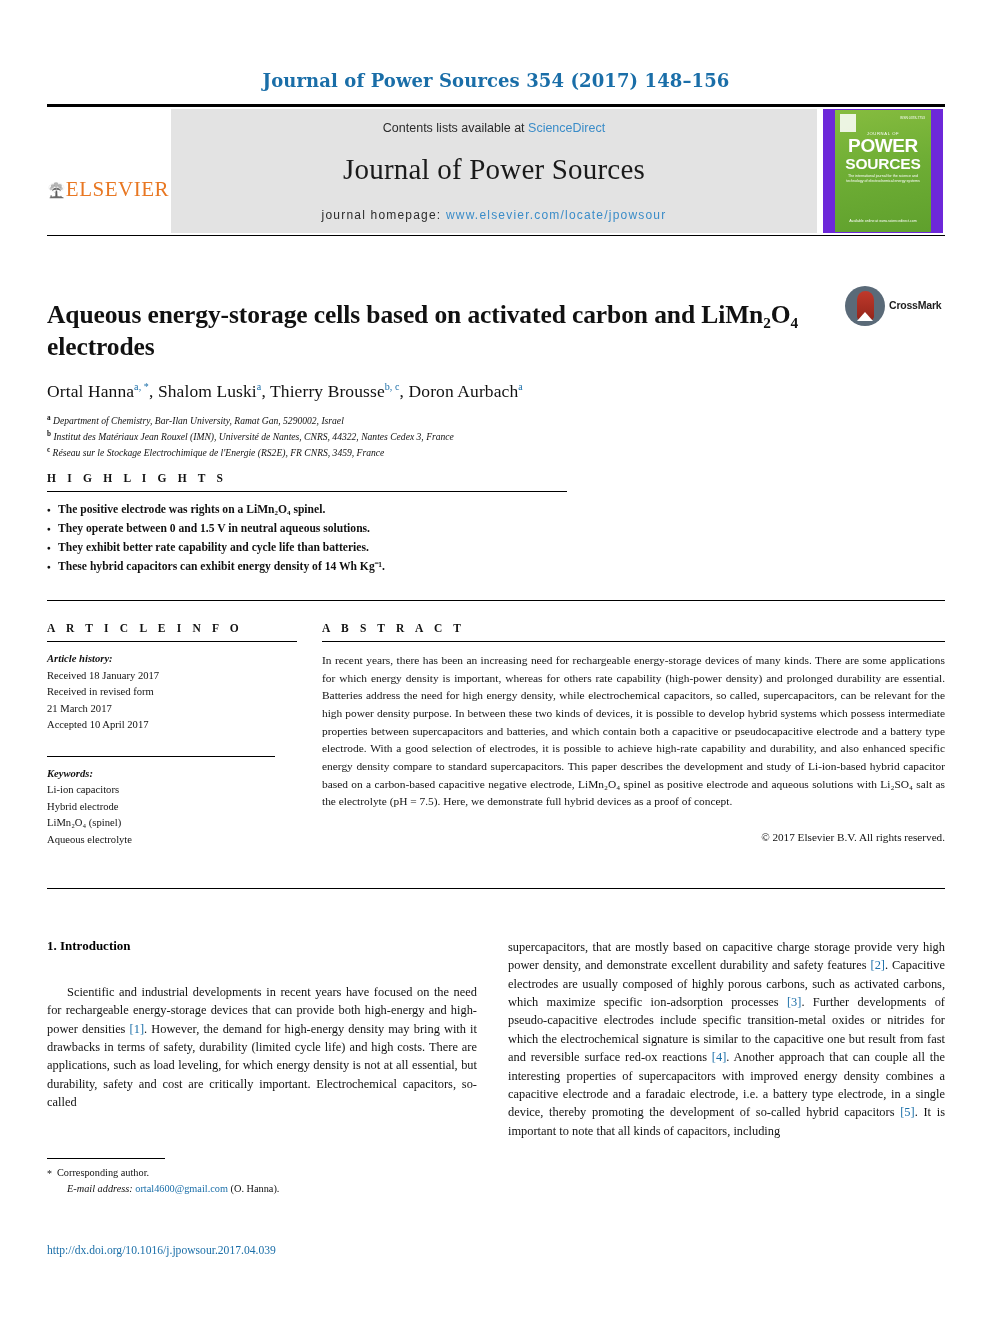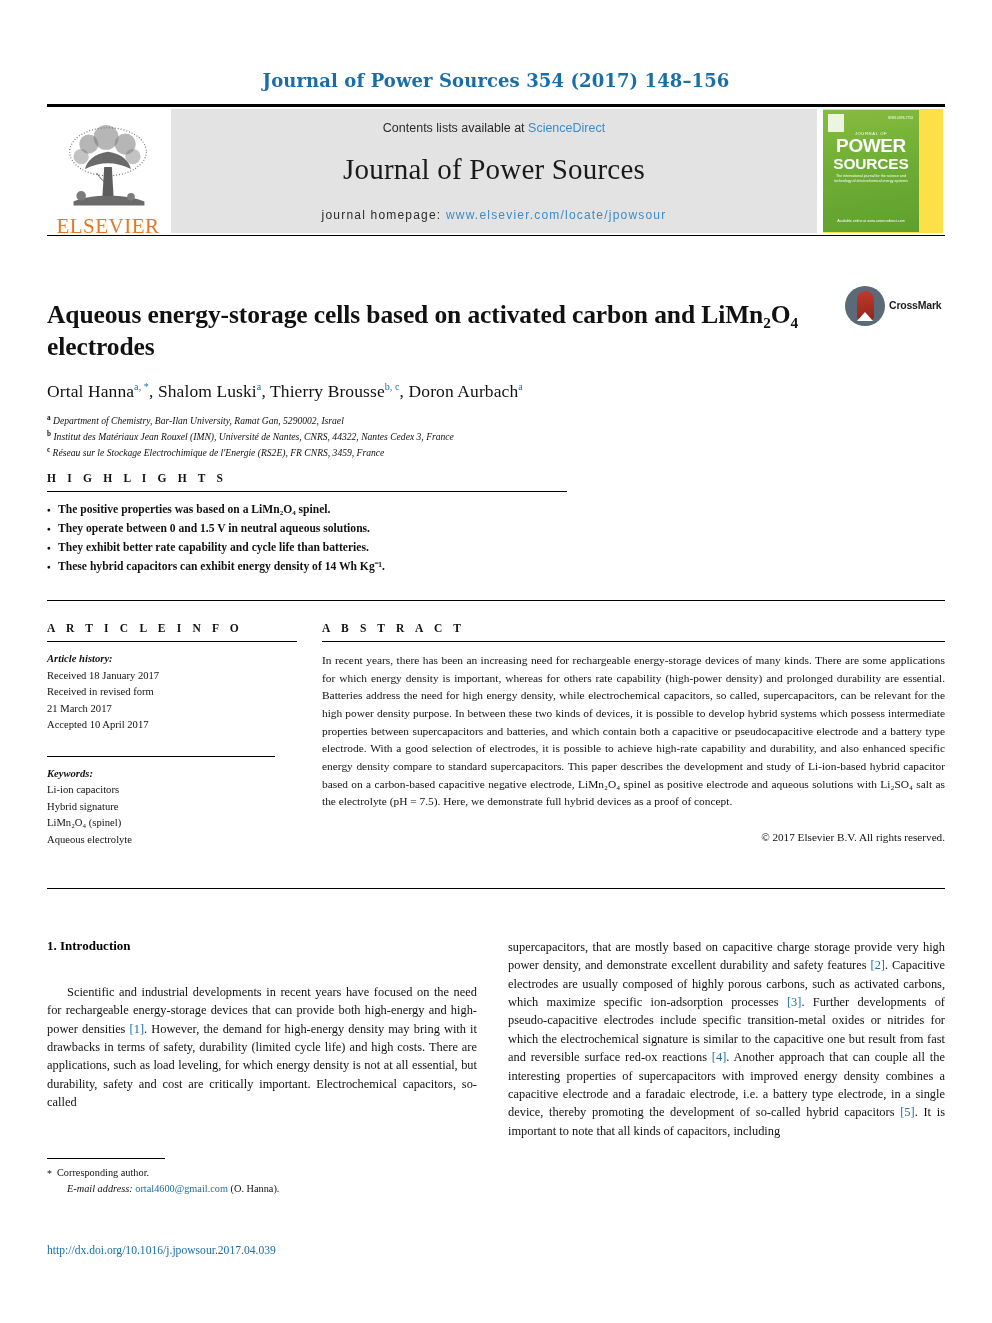--- a/index.html
+++ b/index.html
@@ -44,25 +44,25 @@
     border-bottom: 1px solid #000;
     height: 128px;
     box-sizing: content-box;
   }
   .masthead-inner {
     position: relative;
     height: 128px;
   }
   .elsevier-logo {
     position: absolute;
-    left: 0; top: 12px;
+    left: 0; top: 20px;
     width: 122px;
     height: 124px;
     display: flex;
-    flex-direction: column;
+    flex-direction: row;
     align-items: center;
     justify-content: flex-start;
   }
   .elsevier-tree {
     width: 96px;
     height: 92px;
     margin-top: 4px;
   }
   .elsevier-word {
     font-family: "Liberation Serif", serif;
@@ -104,23 +104,24 @@
     letter-spacing: 1.2px;
   }
   .homepage-line .url {
     color: #3a8cc8;
   }
   .cover-thumb {
     position: absolute;
     left: 776px; top: 2px;
     width: 120px;
     height: 124px;
-    background: #fde047;
+    background: #6d28d9;
     display: flex;
     align-items: center;
+    justify-content: center;
   }
   .cover-img {
     width: 96px;
     height: 122px;
     background: linear-gradient(170deg, #86bc3f 0%, #6fae35 45%, #5fa02d 100%);
     position: relative;
     overflow: hidden;
   }
   .cover-tiny-logo {
     position: absolute;
@@ -511,21 +512,21 @@
       <div><sup>a</sup> <span>Department of Chemistry, Bar-Ilan University, Ramat Gan, 5290002, Israel</span></div>
       <div><sup>b</sup> <span>Institut des Matériaux Jean Rouxel (IMN), Université de Nantes, CNRS, 44322, Nantes Cedex 3, France</span></div>
       <div><sup>c</sup> <span>Réseau sur le Stockage Electrochimique de l'Energie (RS2E), FR CNRS, 3459, France</span></div>
     </div>
   </div>
 
   <div class="highlights">
     <div class="sec-caps">H I G H L I G H T S</div>
     <div class="rule-thick"></div>
     <ul class="hl-list">
-      <li>The positive properties was based on a LiMn₂O₄ spinel.</li>
+      <li>The positive electrode was rights on a LiMn₂O₄ spinel.</li>
       <li>They operate between 0 and 1.5 V in neutral aqueous solutions.</li>
       <li>They exhibit better rate capability and cycle life than batteries.</li>
       <li>These hybrid capacitors can exhibit energy density of 14 Wh Kg⁻¹.</li>
     </ul>
   </div>
 
   <div class="rule-wide-1"></div>
 
   <div class="artinfo">
     <div class="sec-caps">A R T I C L E   I N F O</div>
@@ -535,21 +536,21 @@
       <div>Received 18 January 2017</div>
       <div>Received in revised form</div>
       <div>21 March 2017</div>
       <div>Accepted 10 April 2017</div>
     </div>
     <div class="ai-gap"></div>
     <div class="ai-rule"></div>
     <div class="ai-body">
       <div class="lead">Keywords:</div>
       <div>Li-ion capacitors</div>
-      <div>Hybrid signature</div>
+      <div>Hybrid electrode</div>
       <div>LiMn₂O₄ (spinel)</div>
       <div>Aqueous electrolyte</div>
     </div>
   </div>
 
   <div class="abstract">
     <div class="sec-caps">A B S T R A C T</div>
     <div class="rule-thick"></div>
     <div class="abs-body">In recent years, there has been an increasing need for rechargeable energy-storage devices of many kinds. There are some applications for which energy density is important, whereas for others rate capability (high-power density) and prolonged durability are essential. Batteries address the need for high energy density, while electrochemical capacitors, so called, supercapacitors, can be relevant for the high power density purpose. In between these two kinds of devices, it is possible to develop hybrid systems which possess intermediate properties between supercapacitors and batteries, and which contain both a capacitive or pseudocapacitive electrode and a battery type electrode. With a good selection of electrodes, it is possible to achieve high-rate capability and durability, and also enhanced specific energy density compare to standard supercapacitors. This paper describes the development and study of Li-ion-based hybrid capacitor based on a carbon-based capacitive negative electrode, LiMn₂O₄ spinel as positive electrode and aqueous solutions with Li₂SO₄ salt as the electrolyte (pH = 7.5). Here, we demonstrate full hybrid devices as a proof of concept.</div>
     <div class="abs-copy">© 2017 Elsevier B.V. All rights reserved.</div>

